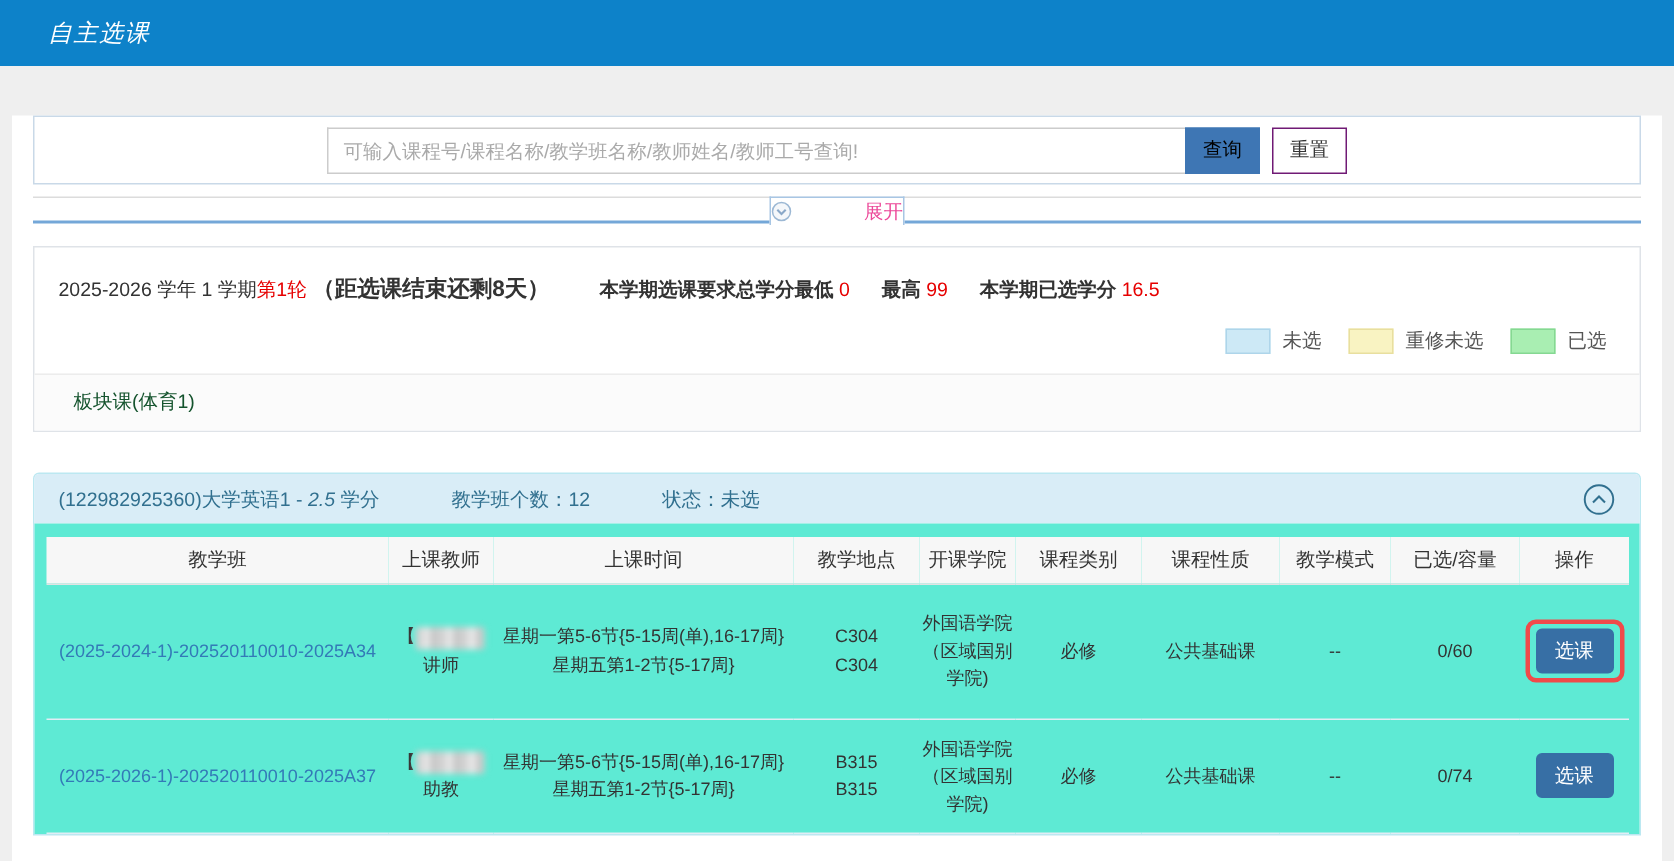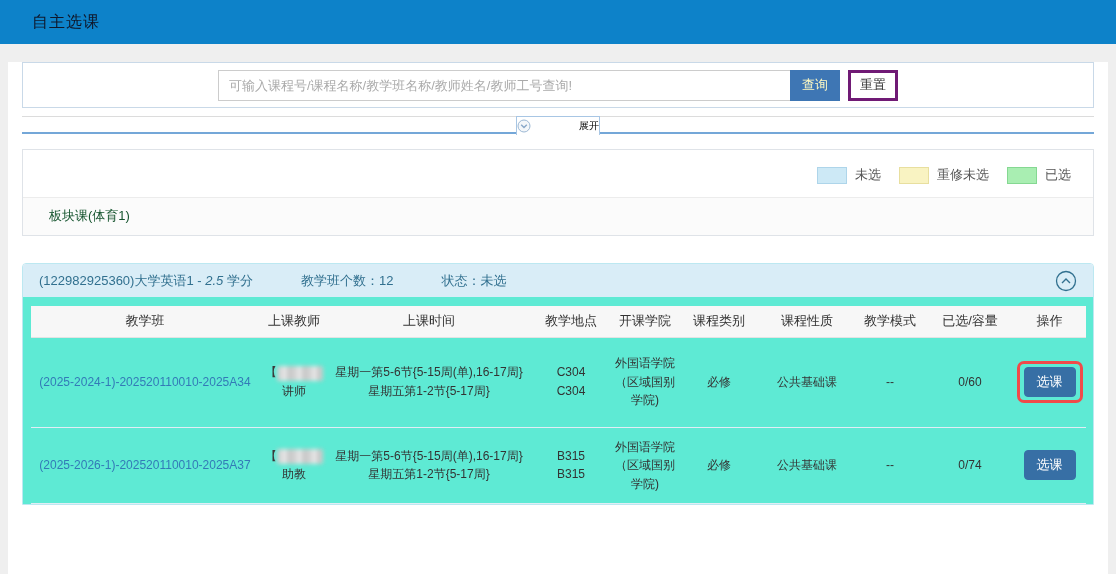--- a/index.html
+++ b/index.html
@@ -1,36 +1,36 @@
 <!DOCTYPE html>
 <html><head>
 <meta charset="utf-8">
 <style>
   * { margin:0; padding:0; box-sizing:border-box; }
   html,body { width:1116px; height:574px; overflow:hidden; }
   body { font-family:"Liberation Sans","DejaVu Sans",sans-serif; background:#efefef; color:#333; font-size:13px; }
 
   
   .topbar { height:44px; background:#0d82c9; display:flex; align-items:center; padding-left:32px; }
-  .topbar .title { color:#0f172a; font-size:16px; letter-spacing:1px; }
+  .topbar .title { color:#ffffff; font-size:16px; letter-spacing:1px;font-style:italic; }
 
   
   .card { margin:16px 8px 0 8px; background:#ffffff; height:514px; padding:0 14px; }
 
   
-  .search-panel { margin-top:18px; height:46px; border:1px solid #c9d9e8; display:flex; align-items:center; justify-content:center; background:#ffffff; }
+  .search-panel { margin-top:33px; height:46px; border:1px solid #c9d9e8; display:flex; align-items:center; justify-content:center; background:#ffffff; }
   .search-input { width:572px; height:31px; border:1px solid #cccccc; border-right:none; padding:0 10px; font-size:13px; color:#333; outline:none; }
   .search-input::placeholder { color:#aaaaaa; }
-  .btn-query { height:31px; width:50px; background:#3e76b4; color:#fef9c3; border:1px solid #3e76b4; font-size:13px; cursor:pointer; }
-  .btn-reset { height:31px; width:50px; background:#ffffff; color:#333; border:3px solid #701a75; margin-left:8px; font-size:13px; cursor:pointer; }
+  .btn-query { height:31px; width:50px; background:#3e76b4; color:#000000; border:1px solid #3e76b4; font-size:13px; cursor:pointer; }
+  .btn-reset { height:31px; width:50px; background:#ffffff; color:#333; border:1px solid #701a75; margin-left:8px; font-size:13px; cursor:pointer; }
 
   
   .expand-strip { position:relative; margin-top:8px; height:18px; border-top:1px solid #dcdcdc; border-bottom:2px solid #74a7d8; }
   .expand-tab { position:absolute; left:50%; transform:translateX(-50%); top:-1px; height:19px; min-width:82px; background:#ffffff; border:1px solid #a8c6e4; border-bottom:none; display:flex; align-items:center; justify-content:center; gap:4px; cursor:pointer; }
-  .expand-tab .label { color:#000000; font-size:10px;margin-left:44px; }
+  .expand-tab .label { color:#ec4899; font-size:13px;margin-left:44px; }
 
   
   .info-panel { margin-top:15px; border:1px solid #dfe3e8; background:#ffffff; }
   .sem-line { padding:18px 16px 0 16px; font-size:13px; white-space:nowrap; }
   .sem-line .gap { display:inline-block; width:14px; }
   .sem-line .biggap { display:inline-block; width:26px; }
   .red { color:#e60000; }
   .b { font-weight:bold; }
   .deadline { font-weight:bold; font-size:15px; }
 
@@ -87,20 +87,33 @@
         <svg width="14" height="14" viewBox="0 0 14 14">
             <circle cx="7" cy="7" r="6" fill="#f4f7fa" stroke="#9cb8d4"></circle>
             <polyline points="4.2,5.8 7,8.6 9.8,5.8" fill="none" stroke="#8aa8c8" stroke-width="1.4"></polyline>
           </svg>
       </span>
       <span class="label">展开</span>
     </div>
   </div>
 
   <div class="info-panel">
+    <div class="sem-line">
+      <span>2025-2026 学年 1 学期</span><span class="red">第1轮</span>
+      <span class="deadline">（距选课结束还剩8天）</span>
+      <span class="biggap"></span>
+      <span class="b">本学期选课要求总学分最低</span>
+      <span class="red">0</span>
+      <span class="gap"></span>
+      <span class="b">最高</span>
+      <span class="red">99</span>
+      <span class="gap"></span>
+      <span class="b">本学期已选学分</span>
+      <span class="red">16.5</span>
+    </div>
 
     <div class="legend-row">
       <div class="legend-item">
         <span class="swatch" style="background:#cde9f6;border-color:#aed5ea;"></span>
         <span class="legend-label">未选</span>
       </div>
       <div class="legend-item">
         <span class="swatch" style="background:#f9f3c2;border-color:#e8df9f;"></span>
         <span class="legend-label">重修未选</span>
       </div>

